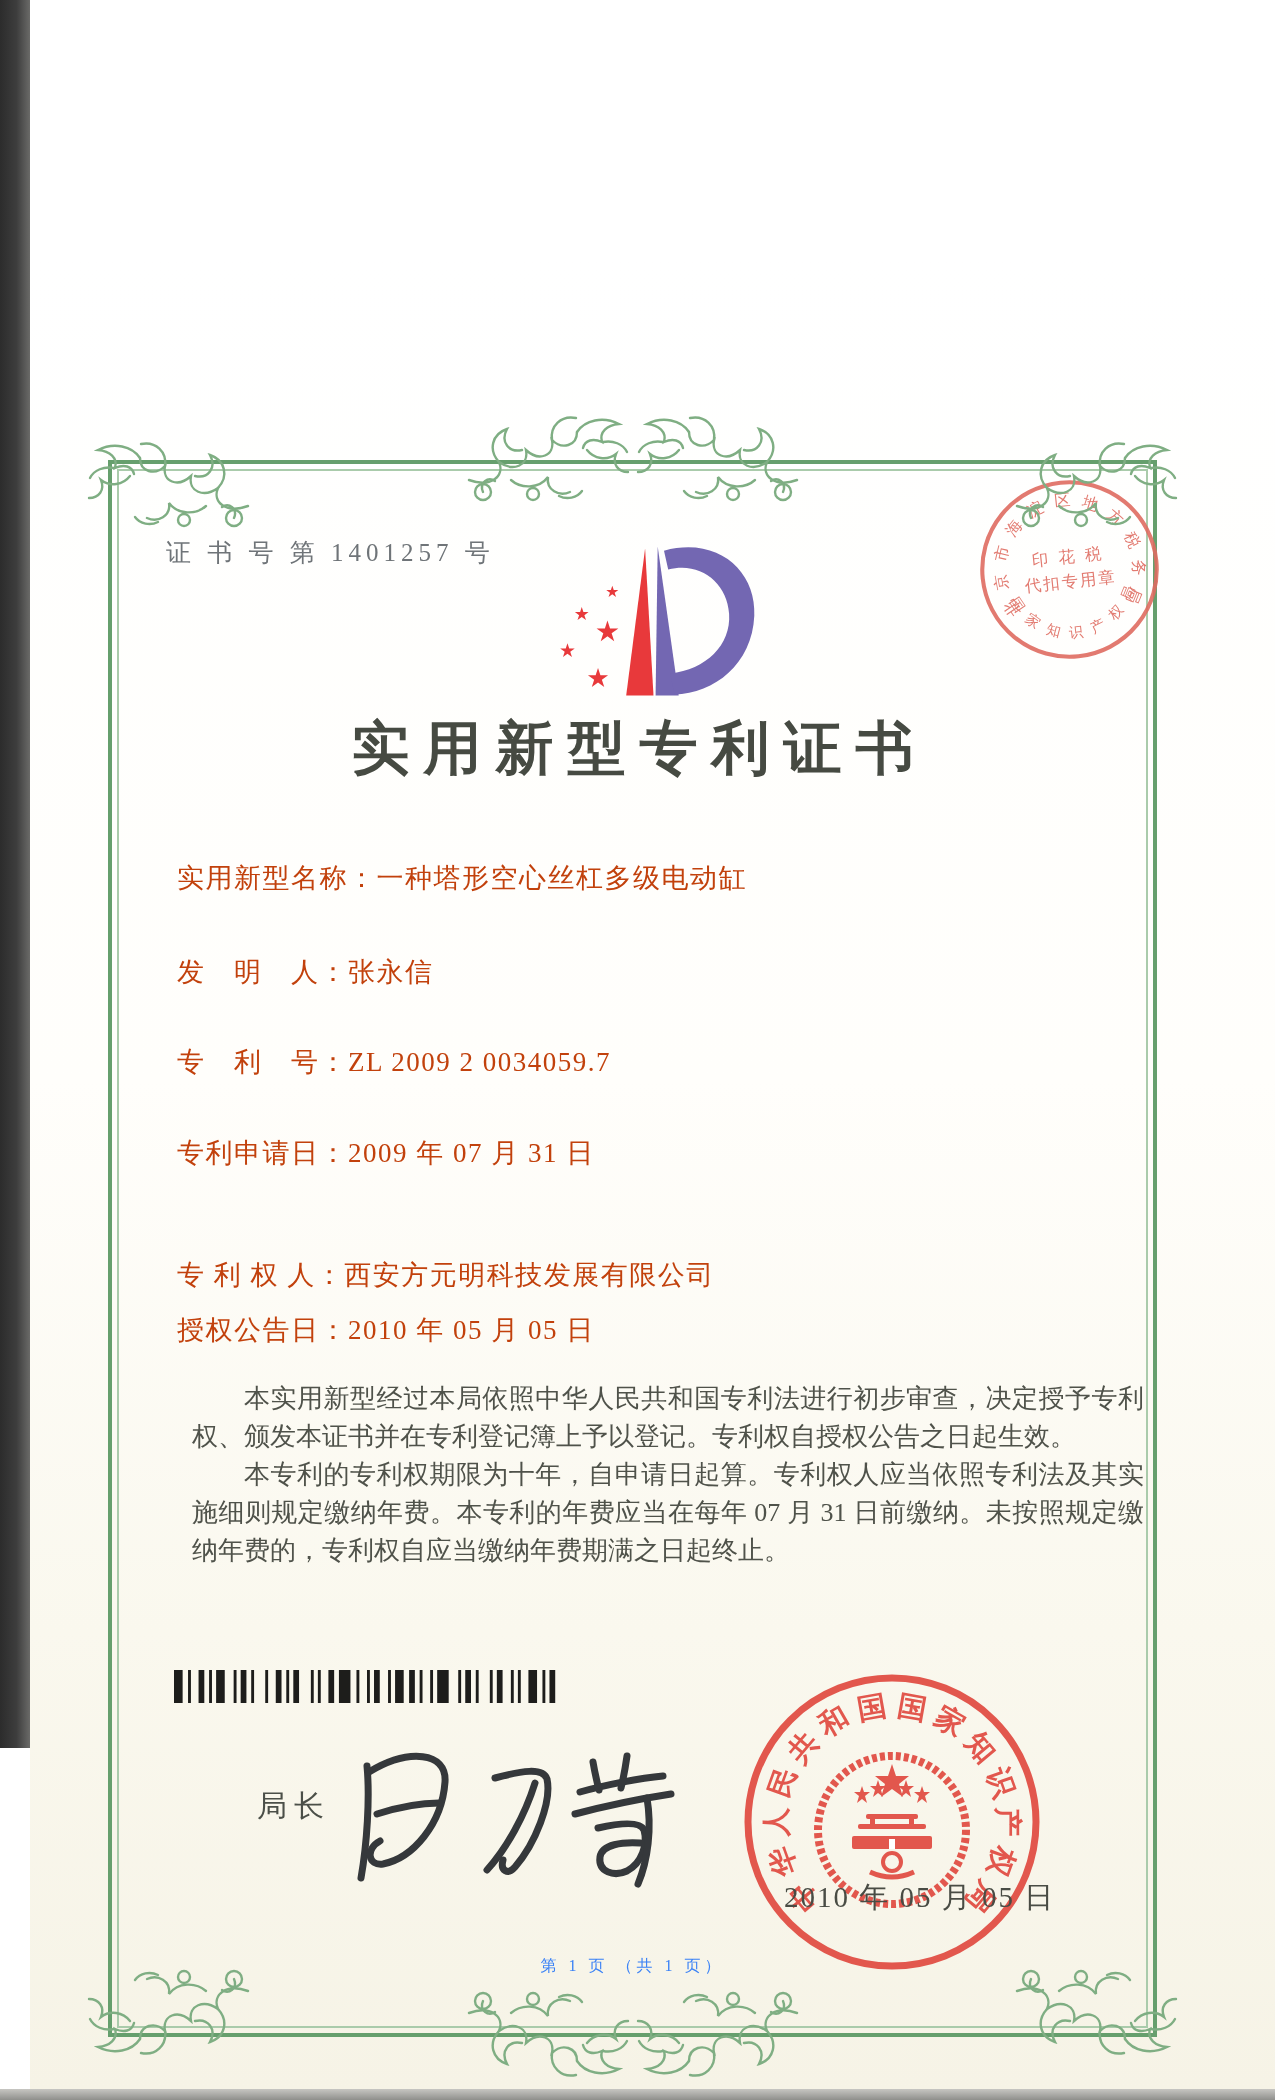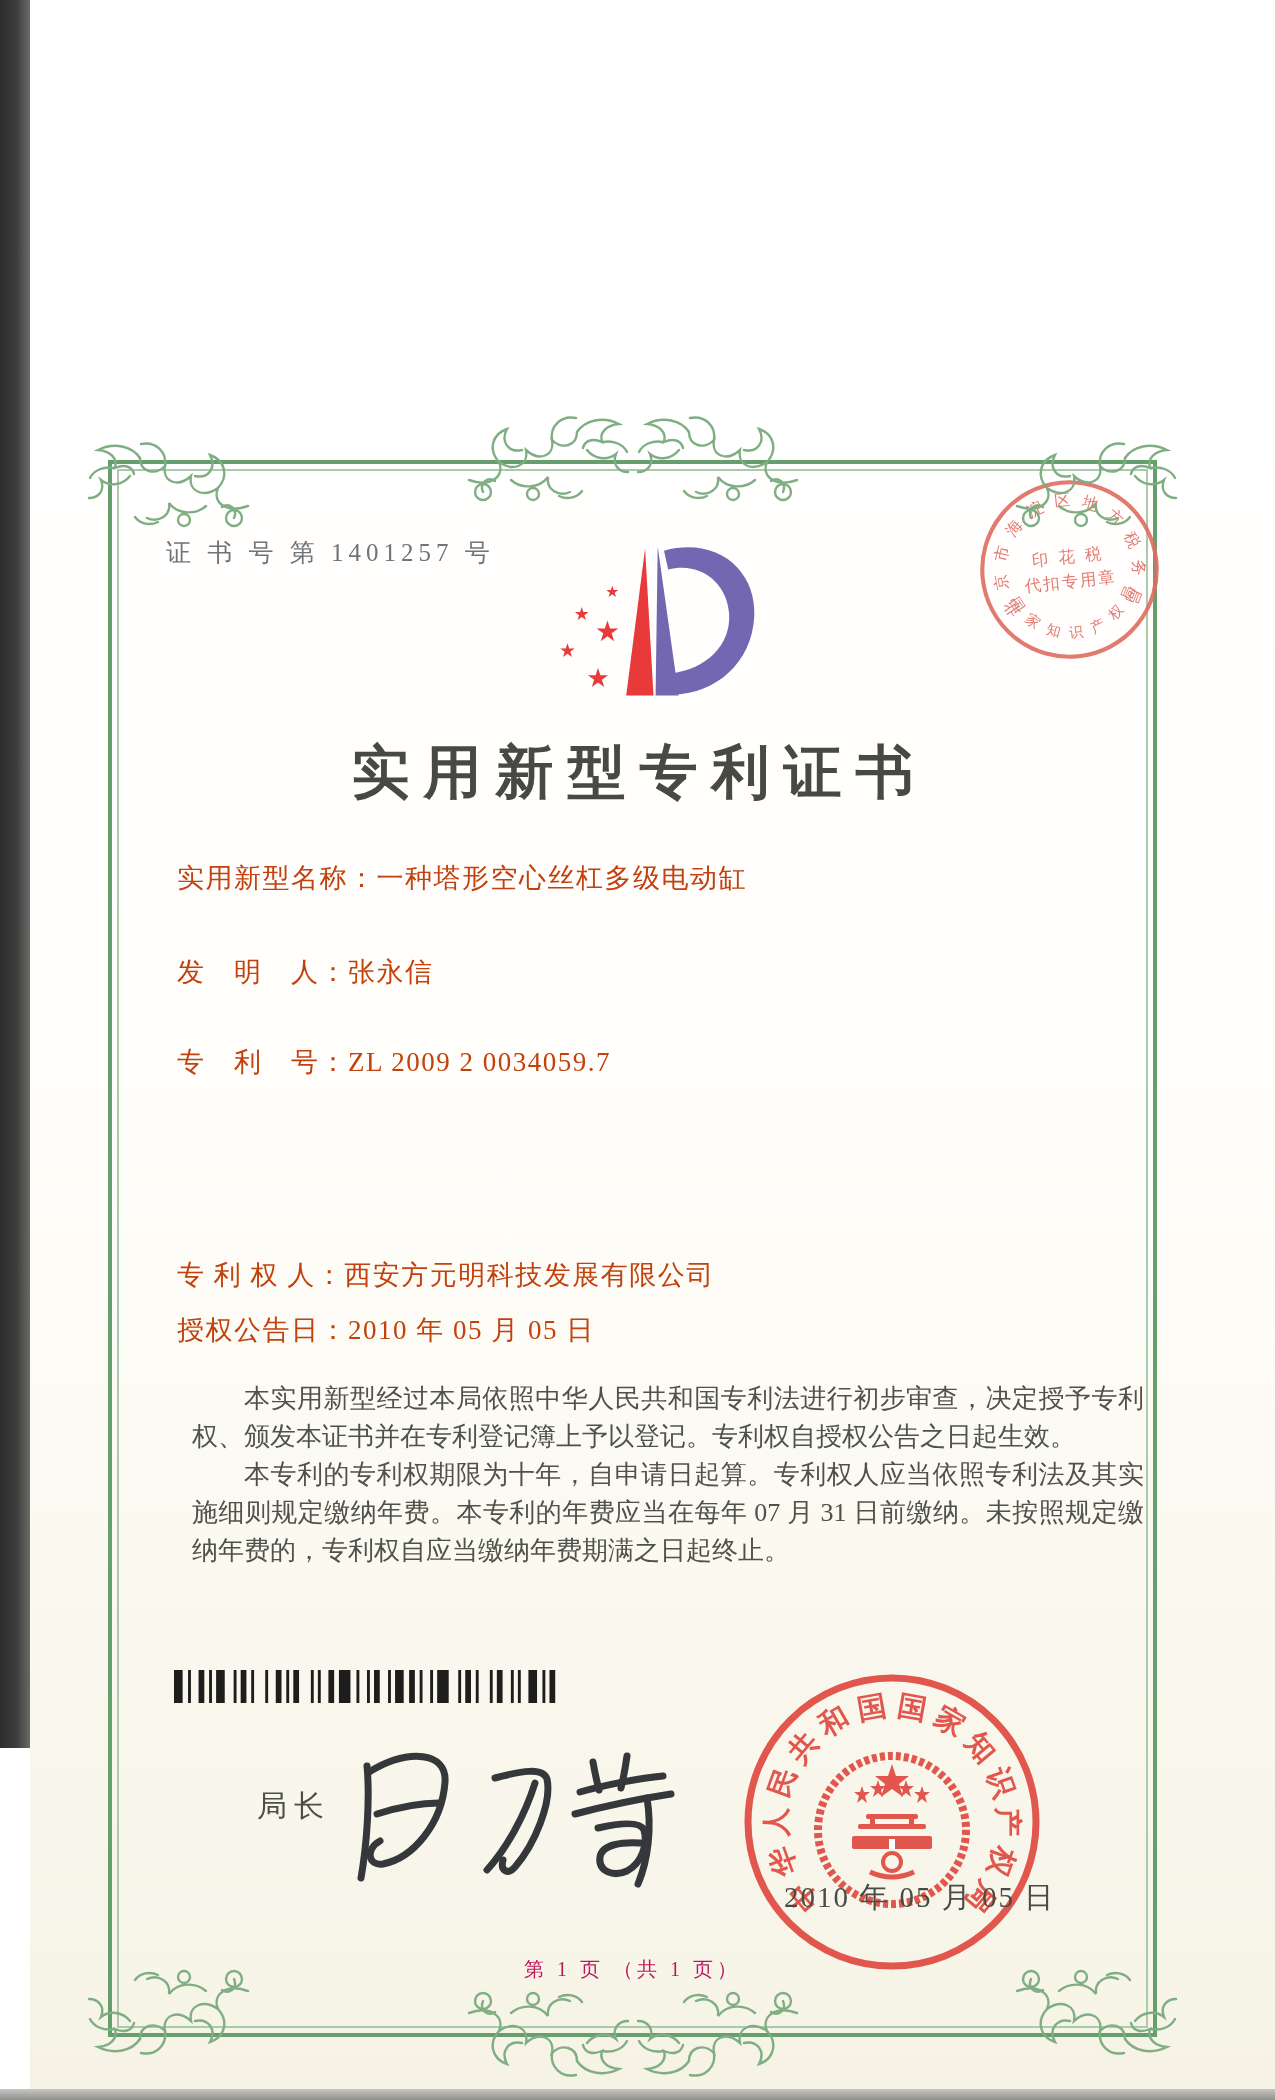--- a/index.html
+++ b/index.html
@@ -53,21 +53,21 @@
   .logo { position:absolute; left:447px; top:72px; width:210px; height:160px; }
 
   .tax-stamp {
     position:absolute; left:860px; top:8px; width:195px; height:195px;
     transform:rotate(-6deg); opacity:0.9;
   }
 
   .doc-title {
     position:absolute; left:0; top:246px; width:100%;
     text-align:center; font-size:58px; font-weight:bold;
-    letter-spacing:14px; color:#464a42; text-indent:14px;margin-top:24px;
+    letter-spacing:14px; color:#464a42; text-indent:14px;
   }
 
   .field-row {
     position:absolute; left:65px;
     font-size:27px; color:#c2410c; letter-spacing:1.5px; white-space:nowrap;
   }
   .f0 { top:396px; } .f1 { top:490px; } .f2 { top:580px; }
   .f3 { top:671px; } .f4 { top:761px;margin-top:32px; } .f5 { top:848px; }
 
   .body-text {
@@ -91,21 +91,21 @@
   .seal { position:absolute; left:625px; top:1203px; width:310px; height:310px; z-index:2; }
   .seal svg { width:100%; height:100%; }
 
   .issue-date {
     position:absolute; left:672px; top:1414px; z-index:3;
     font-size:29px; letter-spacing:2px; color:#494c44; white-space:nowrap;
   }
 
   .pagination {
     position:absolute; left:0; top:1492px; width:100%;
-    text-align:center; font-size:20px; letter-spacing:4px; color:#be185d;
+    text-align:center; font-size:16px; letter-spacing:4px; color:#3b82f6;
   }
 </style>
 </head>
 <body>
 
 <div class="paper"></div>
 <div class="edge-left"></div>
 <div class="edge-bottom"></div>
 
 <div class="frame">
@@ -280,20 +280,23 @@
   <div class="doc-title">实用新型专利证书</div>
 
   <div class="field-row f0">
     <span>实用新型名称：</span><span>一种塔形空心丝杠多级电动缸</span>
   </div>
   <div class="field-row f1">
     <span>发　明　人：</span><span>张永信</span>
   </div>
   <div class="field-row f2">
     <span>专　利　号：</span><span>ZL 2009 2 0034059.7</span>
+  </div>
+  <div class="field-row f3">
+    <span>专利申请日：</span><span>2009 年 07 月 31 日</span>
   </div>
   <div class="field-row f4">
     <span>专 利 权 人：</span><span>西安方元明科技发展有限公司</span>
   </div>
   <div class="field-row f5">
     <span>授权公告日：</span><span>2010 年 05 月 05 日</span>
   </div>
 
   <div class="body-text">
     <p>本实用新型经过本局依照中华人民共和国专利法进行初步审查，决定授予专利权、颁发本证书并在专利登记簿上予以登记。专利权自授权公告之日起生效。</p>

